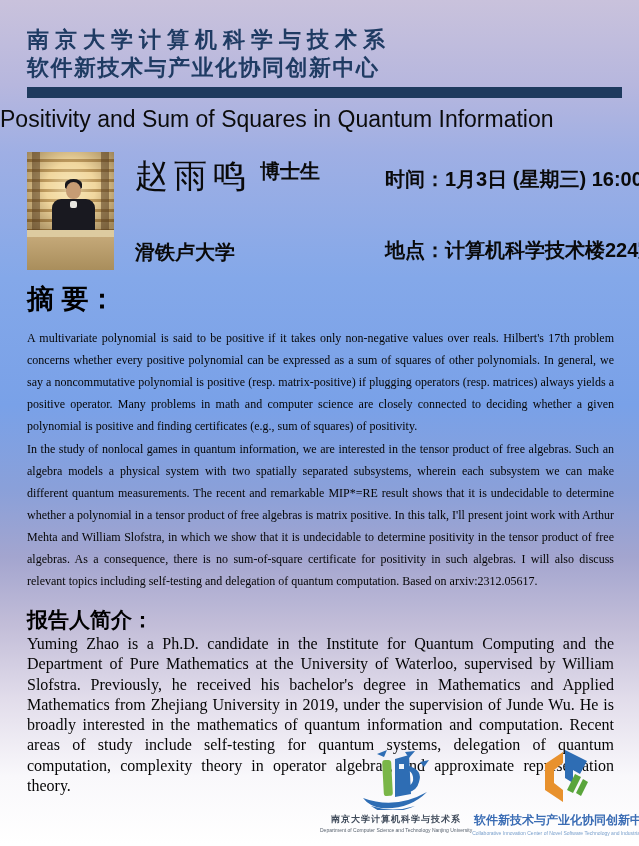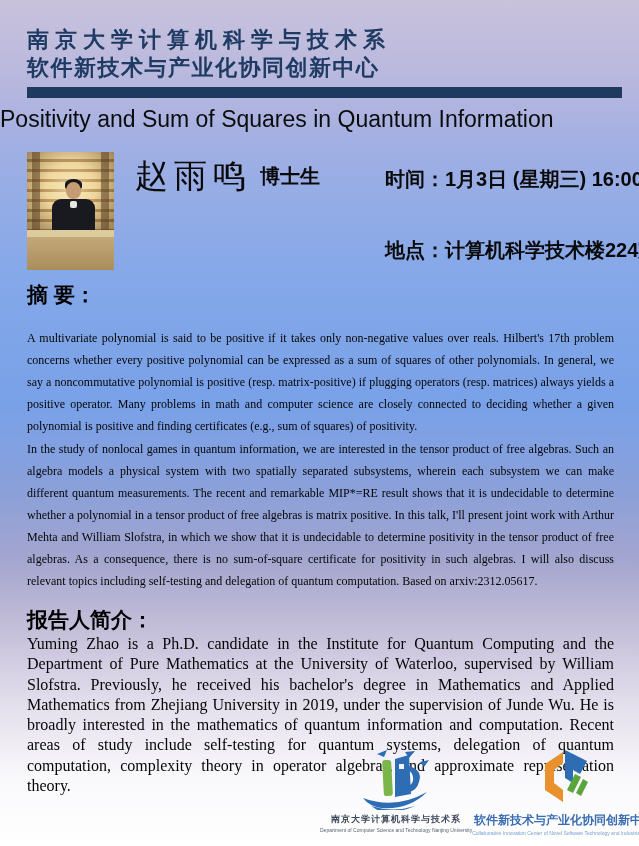--- a/index.html
+++ b/index.html
@@ -28,28 +28,28 @@
   .photo-glow{position:absolute;left:0;top:0;right:0;height:80px;
     background:radial-gradient(ellipse at 50% 45%, rgba(255,244,206,0.65) 0%, rgba(255,236,190,0.25) 40%, rgba(70,48,22,0.45) 90%);}
   .photo-rail-left{position:absolute;left:5px;top:0;width:8px;height:80px;background:rgba(90,64,34,0.55);}
   .photo-rail-right{position:absolute;right:5px;top:0;width:8px;height:80px;background:rgba(90,64,34,0.55);}
   .photo-head{position:absolute;left:39px;top:30px;width:15px;height:17px;border-radius:50% 50% 46% 46%;background:#c69c74;}
   .photo-hair{position:absolute;left:38px;top:27px;width:17px;height:10px;border-radius:50% 50% 20% 20%;background:#17171c;}
   .photo-body{position:absolute;left:25px;top:47px;width:43px;height:34px;border-radius:9px 9px 2px 2px;background:#191920;}
   .photo-shirt{position:absolute;left:43px;top:49px;width:7px;height:7px;border-radius:2px;background:#e8e6e0;}
   .photo-desk-top{position:absolute;left:0;top:78px;right:0;height:7px;background:#ddcba0;}
   .photo-desk{position:absolute;left:0;top:85px;right:0;bottom:0;background:linear-gradient(180deg,#c4a878 0%,#a98e5c 100%);}
-  .name-row{position:absolute;left:108px;top:6px;display:flex;align-items:center;}
+  .name-row{position:absolute;left:108px;top:6px;display:flex;align-items:flex-start;}
   .speaker-name{font-family:"DejaVu Serif",serif;font-size:33px;color:#0a0a0a;letter-spacing:6px;line-height:36px;}
   .speaker-degree{font-size:20px;color:#0a0a0a;margin-left:8px;font-weight:bold;}
   .speaker-affiliation{position:absolute;left:108px;bottom:4px;font-size:20px;color:#0a0a0a;font-weight:bold;}
   .time-label{position:absolute;left:358px;top:14px;font-size:20px;color:#0a0a0a;font-weight:bold;white-space:nowrap;}
   .location-label{position:absolute;left:358px;bottom:6px;font-size:20px;color:#0a0a0a;font-weight:bold;white-space:nowrap;}
   
-  .abstract-heading{position:absolute;top:281px;left:27px;font-size:21px;font-weight:bold;color:#000;}
+  .abstract-heading{position:absolute;top:281px;left:27px;font-size:27px;font-weight:bold;color:#000;}
   .abstract-body{position:absolute;top:327px;left:27px;width:587px;font-family:"Liberation Serif",serif;
     font-size:12px;line-height:22px;color:#050505;text-align:justify;}
   .abstract-body p{margin:0 0 1px 0;}
   
   .bio-heading{position:absolute;top:606px;left:27px;font-size:21px;font-weight:bold;color:#000;}
   .bio-body{position:absolute;top:634px;left:27px;width:587px;font-family:"Liberation Serif",serif;
     font-size:16px;line-height:20.3px;color:#050505;text-align:justify;}
   .bio-body p{margin:0;}
   
   .footer{position:absolute;left:320px;top:750px;width:300px;display:flex;justify-content:space-between;align-items:flex-start;}
@@ -84,20 +84,21 @@
       <div class="photo-head"></div>
       <div class="photo-body"></div>
       <div class="photo-shirt"></div>
       <div class="photo-desk-top"></div>
       <div class="photo-desk"></div>
     </div>
     <div class="name-row">
       <span class="speaker-name">赵雨鸣</span>
       <span class="speaker-degree">博士生</span>
     </div>
+    <div class="speaker-affiliation">滑铁卢大学</div>
     <div class="time-label">时间：1月3日 (星期三) 16:00</div>
     <div class="location-label">地点：计算机科学技术楼224室</div>
   </div>
 
   <div class="abstract-heading">摘 要：</div>
   <div class="abstract-body">
     <p>A multivariate polynomial is said to be positive if it takes only non-negative values over reals. Hilbert's 17th problem concerns whether every positive polynomial can be expressed as a sum of squares of other polynomials. In general, we say a noncommutative polynomial is positive (resp. matrix-positive) if plugging operators (resp. matrices) always yields a positive operator. Many problems in math and computer science are closely connected to deciding whether a given polynomial is positive and finding certificates (e.g., sum of squares) of positivity.</p>
     <p>In the study of nonlocal games in quantum information, we are interested in the tensor product of free algebras. Such an algebra models a physical system with two spatially separated subsystems, wherein each subsystem we can make different quantum measurements. The recent and remarkable MIP*=RE result shows that it is undecidable to determine whether a polynomial in a tensor product of free algebras is matrix positive. In this talk, I'll present joint work with Arthur Mehta and William Slofstra, in which we show that it is undecidable to determine positivity in the tensor product of free algebras. As a consequence, there is no sum-of-square certificate for positivity in such algebras. I will also discuss relevant topics including self-testing and delegation of quantum computation. Based on arxiv:2312.05617.</p>
   </div>
 

